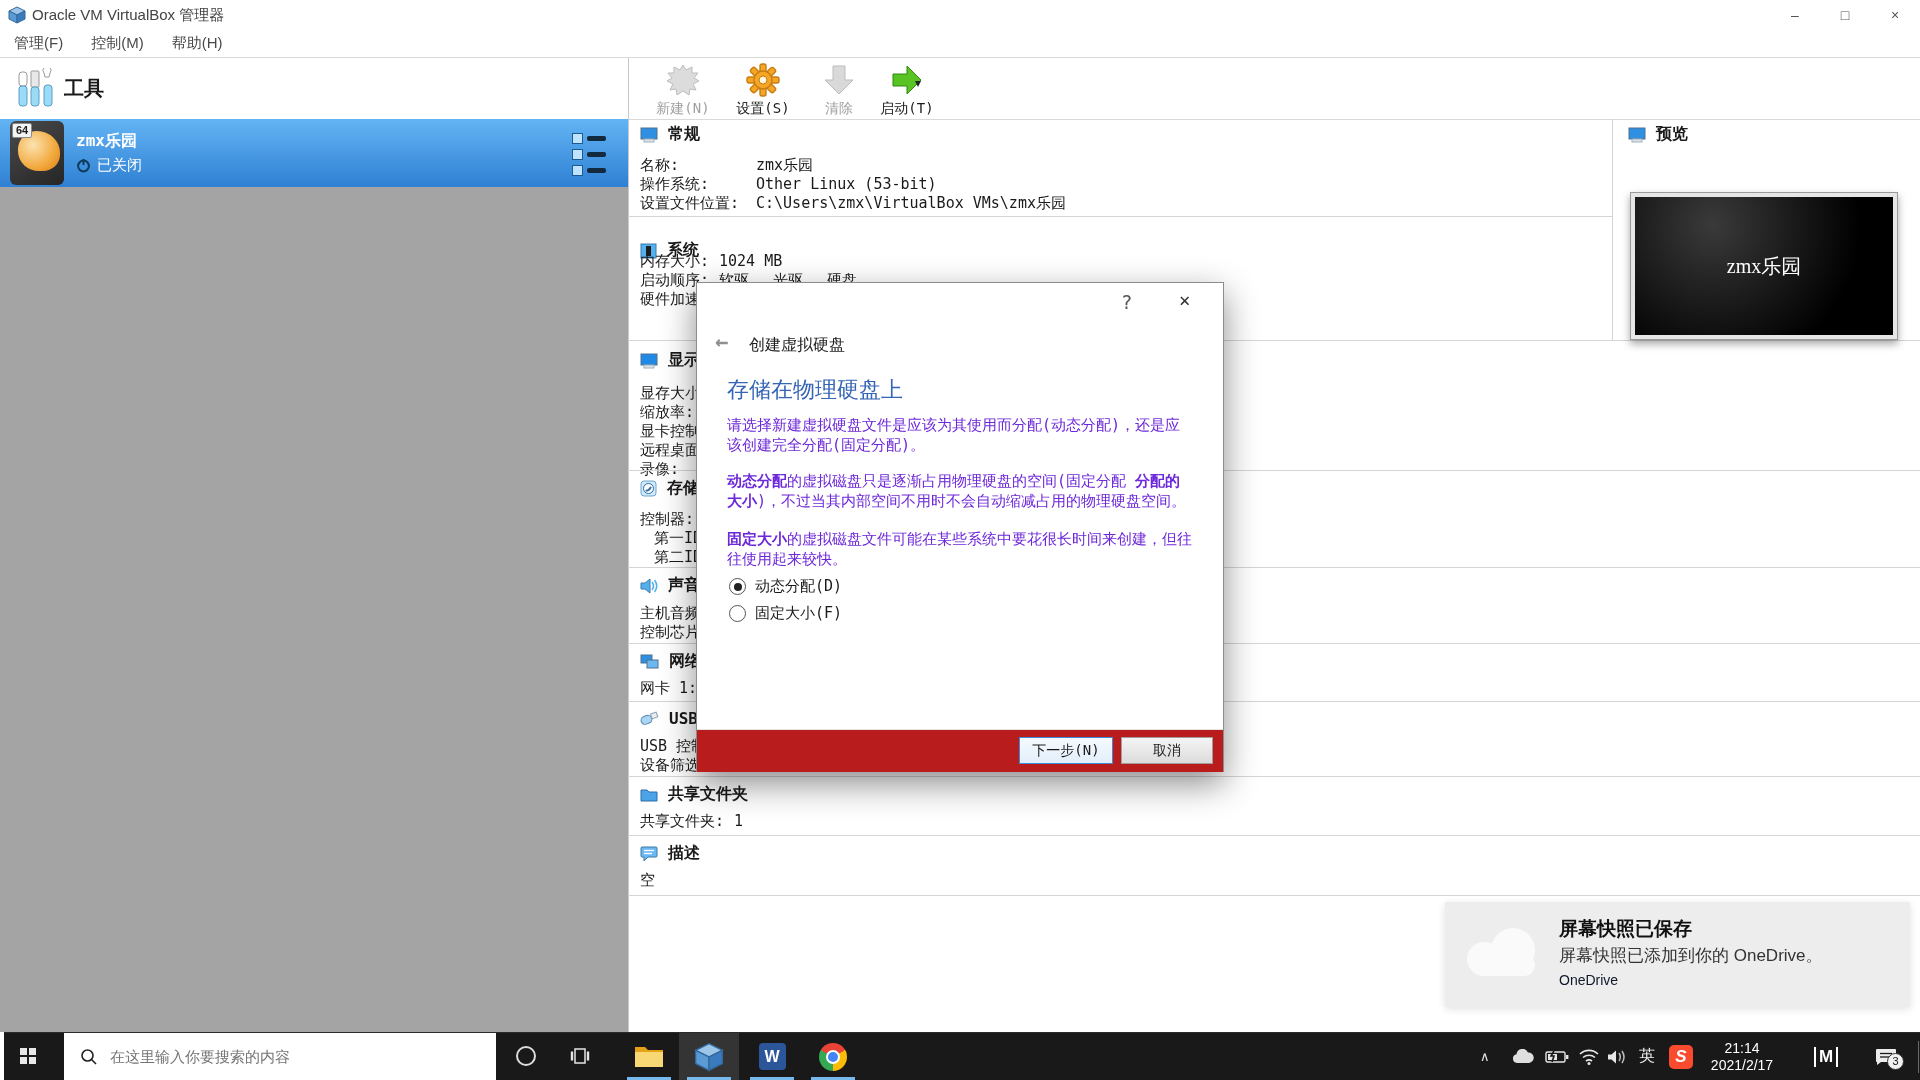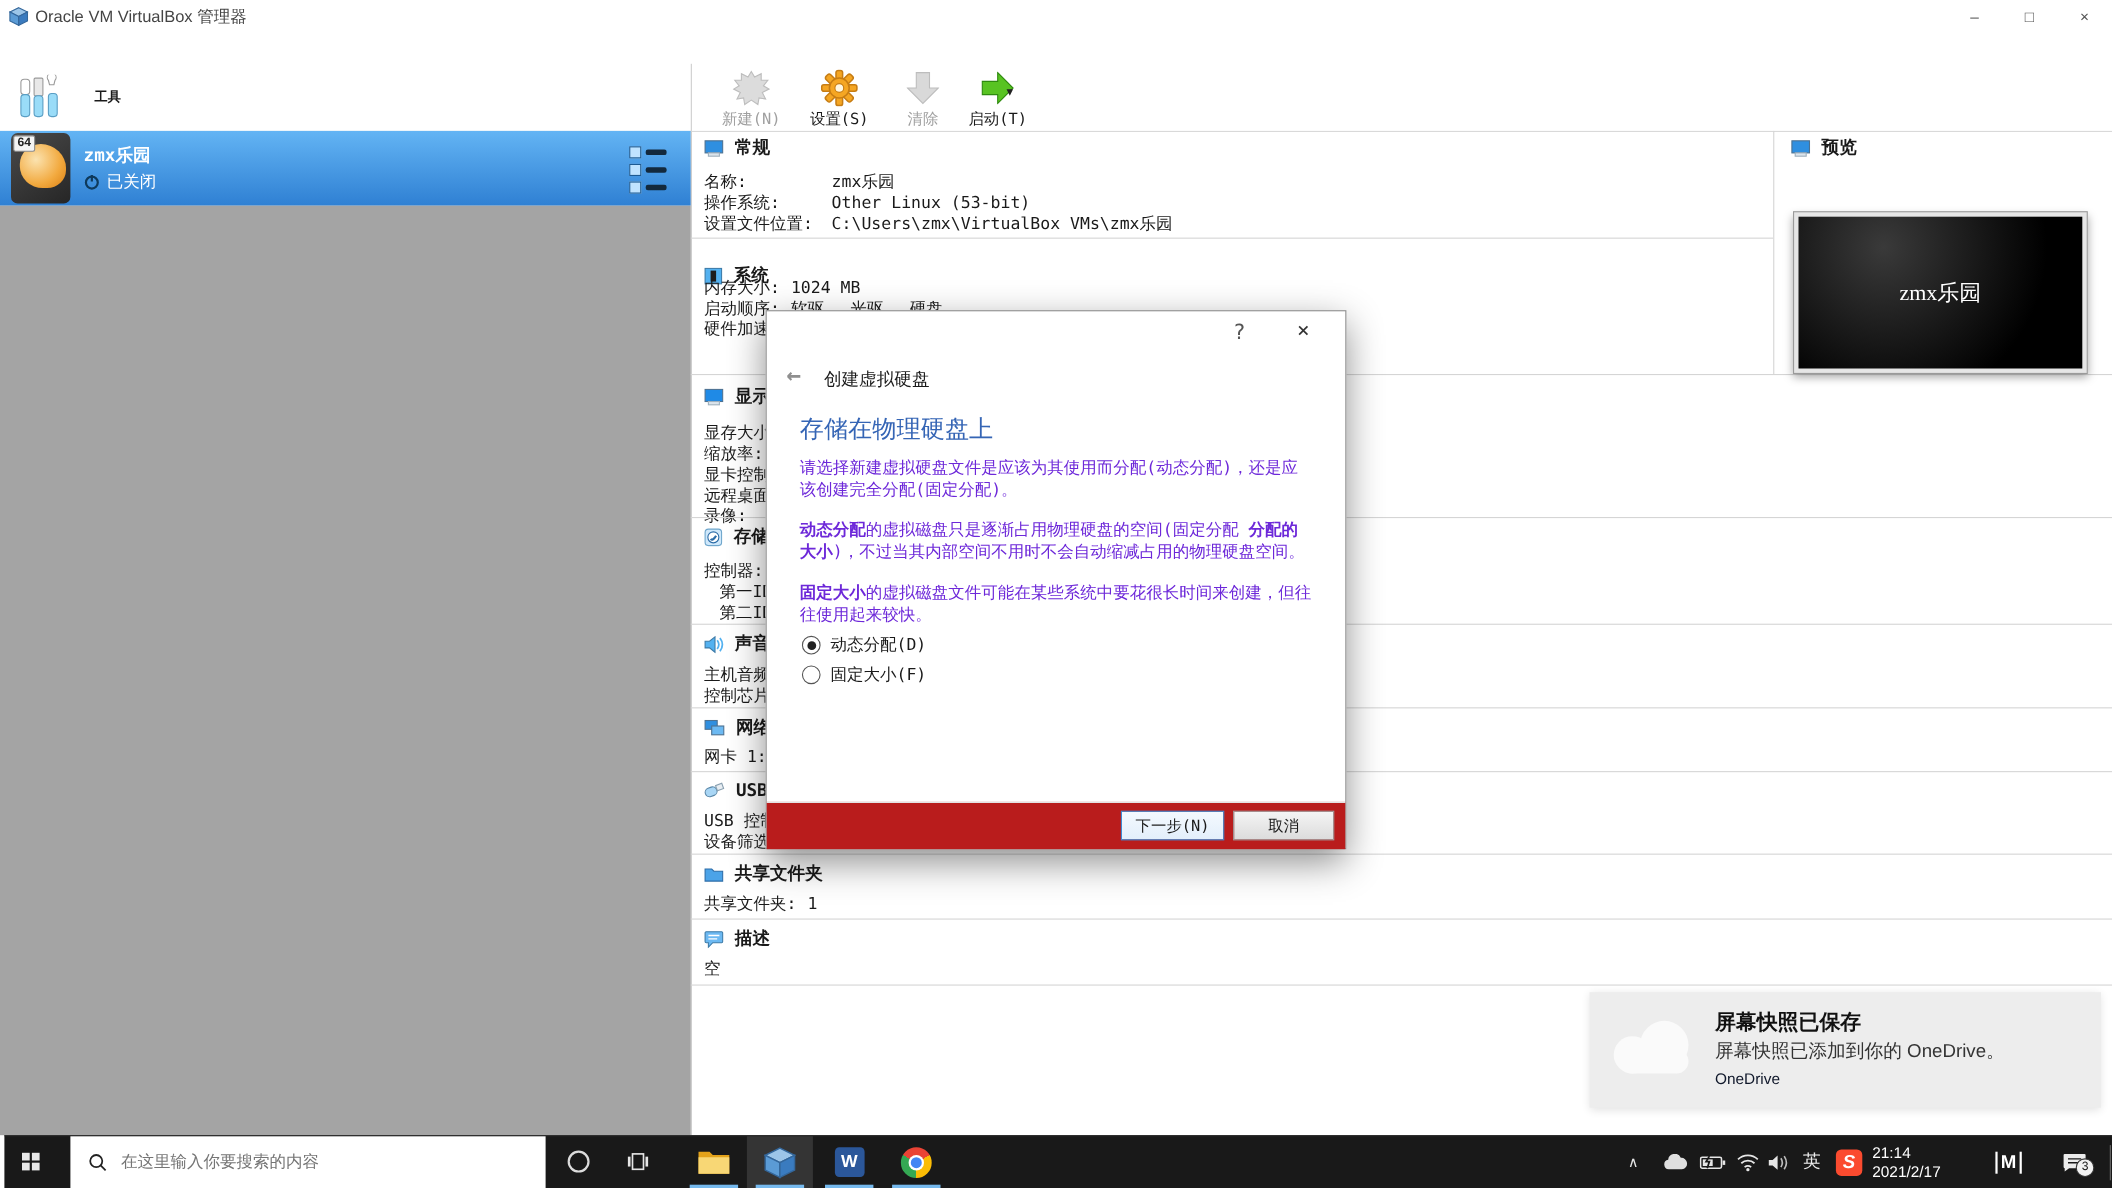--- a/index.html
+++ b/index.html
@@ -15,21 +15,21 @@
   .win-btn{width:50px;height:30px;display:flex;align-items:center;justify-content:center;
            font-size:14px;color:#555;}
   .menubar{left:0;top:30px;width:1920px;height:27px;background:#fff;display:flex;align-items:center;
            border-bottom:1px solid #d9d9d9;}
   .menu-item{padding:0 14px;font-size:15px;color:#4a4a4a;}
 
   
   .sidebar-divider{left:628px;top:58px;width:1px;height:974px;background:#c9c9c9;}
   .tools-row{left:0;top:58px;width:628px;height:61px;background:#fff;border-bottom:1px solid #d9d9d9;
              display:flex;align-items:center;}
-  .tools-label{font-size:12px;font-weight:bold;margin-left:30px;}
+  .tools-label{font-size:20px;font-weight:bold;margin-left:8px;}
   .vm-item{left:0;top:119px;width:628px;height:68px;
            background:linear-gradient(#63b4f4,#2f80d3);display:flex;align-items:center;}
   .vm-icon{position:relative;width:54px;height:64px;margin-left:10px;border-radius:6px;
            background:linear-gradient(145deg,#4a4a4a,#262626);overflow:hidden;flex:none;}
   .vm-blob{position:absolute;left:8px;top:10px;width:42px;height:40px;border-radius:50% 60% 45% 55%;
            background:radial-gradient(circle at 35% 35%,#fbe3b0,#f2a93e 60%,#d97f14);}
   .vm-badge{position:absolute;left:2px;top:2px;background:#f4f4f4;border:1px solid #8a8a8a;
             font-size:11px;font-weight:bold;color:#222;padding:0 3px;border-radius:2px;line-height:13px;}
   .vm-text{margin-left:12px;color:#fff;}
   .vm-name{font-size:16px;font-weight:bold;}
@@ -108,21 +108,21 @@
            border-radius:50%;box-sizing:border-box;}
   .taskview{position:absolute;left:566px;top:13px;}
   .app-slot{position:absolute;top:0;width:60px;height:47px;display:flex;align-items:center;justify-content:center;}
   .app-slot.active{background:rgba(255,255,255,.12);}
   .underline{position:absolute;bottom:0;left:8px;width:44px;height:3px;background:#76b9ed;}
   .tray{position:absolute;top:0;height:47px;display:flex;align-items:center;color:#e6e6e6;}
   .tray-item{display:flex;align-items:center;justify-content:center;}
   .ime{font-size:16px;color:#eee;}
   .sogou{width:24px;height:24px;border-radius:5px;background:#fb4b2f;color:#fff;font-weight:bold;
          font-size:17px;display:flex;align-items:center;justify-content:center;font-style:italic;}
-  .clock{font-size:14px;line-height:17px;text-align:left;color:#fff;width:80px;}
+  .clock{font-size:14px;line-height:17px;text-align:center;color:#fff;width:80px;}
   .m-logo{border-left:2px solid #fff;border-right:2px solid #fff;padding:0 3px;color:#fff;
           font-weight:bold;font-size:17px;line-height:20px;}
   .ac-badge{position:absolute;right:-7px;bottom:-4px;width:15px;height:15px;border-radius:50%;
             background:#f2f2f2;color:#111;font-size:11px;display:flex;align-items:center;
             justify-content:center;border:1px solid #333;}
   .desk-divider{position:absolute;right:5px;top:8px;width:1px;height:32px;background:#6a6a6a;}
 </style>
 </head>
 <body>
 
@@ -135,20 +135,25 @@
       <polygon points="17,5 9,9 9,17 17,13" fill="#3a7bbf" stroke="#34679b" stroke-width="1"></polygon>
     </svg>
     <span class="title-text" style="margin-left:32px">Oracle VM VirtualBox 管理器</span>
     <div class="win-controls">
       <div class="win-btn">–</div>
       <div class="win-btn">□</div>
       <div class="win-btn">×</div>
     </div>
   </div>
 
+  <div class="abs menubar">
+    <span class="menu-item">管理(F)</span>
+    <span class="menu-item">控制(M)</span>
+    <span class="menu-item">帮助(H)</span>
+  </div>
 
   <div class="abs tools-row">
     <svg style="margin-left:14px" width="42" height="42" viewBox="0 0 42 42">
       <rect x="5" y="4" width="8" height="14" rx="3" fill="#fff" stroke="#9a9a9a"></rect>
       <rect x="5" y="18" width="8" height="20" rx="3" fill="#9adcf8" stroke="#5a9ec4"></rect>
       <rect x="17" y="3" width="8" height="16" rx="1" fill="#e8e8e8" stroke="#9a9a9a"></rect>
       <rect x="17" y="19" width="8" height="19" rx="3" fill="#9adcf8" stroke="#5a9ec4"></rect>
       <path d="M30 5 a4 4 0 1 1 6 0 l-1 4 h-4 z" fill="#fff" stroke="#9a9a9a"></path>
       <rect x="30" y="17" width="8" height="21" rx="3" fill="#9adcf8" stroke="#5a9ec4"></rect>
     </svg>

